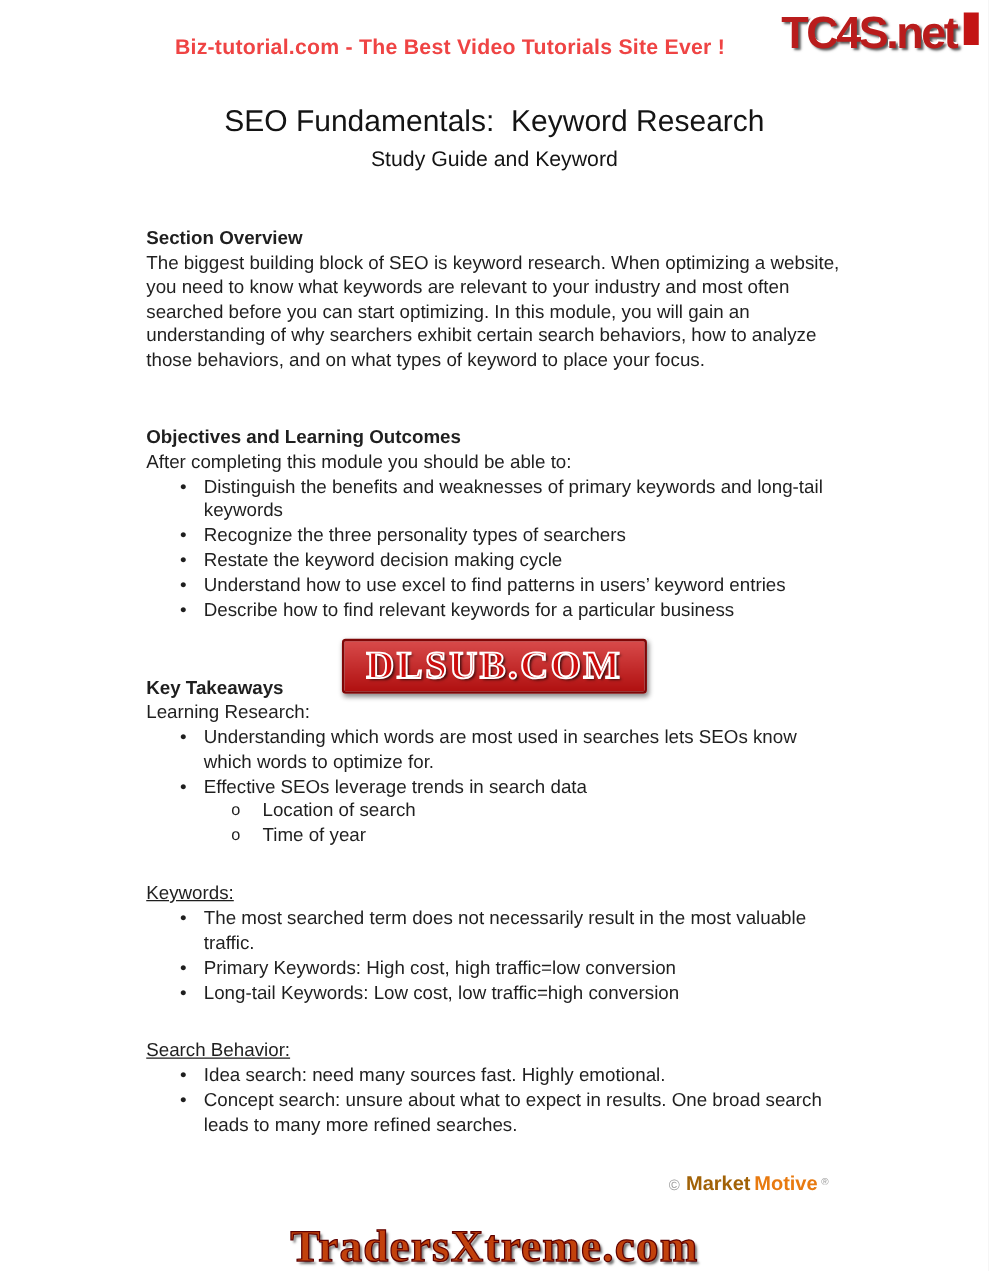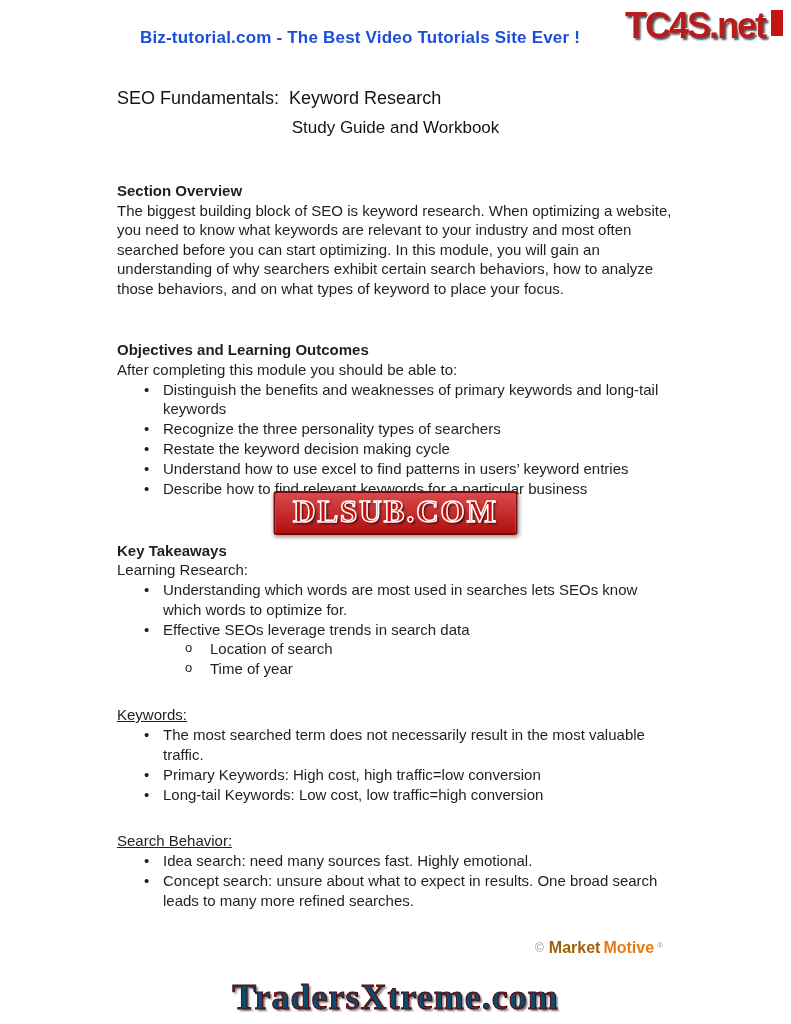--- a/index.html
+++ b/index.html
@@ -11,41 +11,41 @@
     background:#ffffff;
     font-family:"Liberation Sans", sans-serif;
     color:#1f1f1f;
     overflow:hidden;
   }
 
   
   .top-banner {
     position:absolute; top:28px; left:60px; width:600px;
     text-align:center;
-    font-size:17px; font-weight:bold; color:#1d4ed8;
+    font-size:17px; font-weight:bold; color:#ef4444;
     letter-spacing:.2px;
     z-index:3;
   }
   .top-logo {
     position:absolute; top:0px; right:26px;
     font-size:36px; font-weight:bold;
     letter-spacing:-2px;
     color:#b91c1c;
     text-shadow:-1px -1px 0 #ffffff, 2px 2px 2px #555555;
     z-index:2;
     line-height:52px;
   }
   .top-logo-dot {
     position:absolute; top:10px; right:8px;
     width:12px; height:26px;
     background:#c31414;
     z-index:2;
   }
   .mid-banner {
-    position:absolute; top:491px; left:50%;
+    position:absolute; top:511px; left:50%;
     transform:translateX(-50%);
     background:linear-gradient(#d84a4a,#b01010);
     border:2px solid #7e0606;
     border-radius:3px;
     padding:1px 18px 3px 18px;
     z-index:4;
     box-shadow:1px 2px 4px rgba(0,0,0,.45);
   }
   .mid-banner span {
     font-size:31px; font-weight:bold;
@@ -56,37 +56,37 @@
     font-family:"Liberation Serif", serif;
   }
   .bottom-banner {
     position:absolute; top:976px; left:0; width:100%;
     text-align:center;
     z-index:4;
   }
   .bottom-banner span {
     font-size:36px; font-weight:bold;
     letter-spacing:1px;
-    color:#0c4a6e;
+    color:#c2410c;
     -webkit-text-stroke:1px #5e0000;
     text-shadow:2px 2px 2px rgba(0,0,0,.55);
     font-family:"Liberation Serif", serif;
     margin-top:17px;
   }
 
   
   .content {
     position:absolute; inset:0;
     padding:84px 117px 0 117px;
     font-size:15px; line-height:19.5px;
     z-index:1;
   }
   .doc-title {
-    text-align:left;
-    font-size:18px; line-height:28px;
+    text-align:center;
+    font-size:24px; line-height:28px;
     color:#141414;
     white-space:pre-wrap;
   }
   .doc-subtitle {
     text-align:center;
     font-size:17px; line-height:22px;
     margin-top:5px;
     color:#141414;
   }
   .heading { font-weight:bold; }
@@ -139,21 +139,21 @@
     <span>DLSUB.COM</span>
   </div>
 
   <div class="bottom-banner">
     <span>TradersXtreme.com</span>
   </div>
 
   <div class="content">
 
     <div class="doc-title">SEO Fundamentals:  Keyword Research</div>
-    <div class="doc-subtitle">Study Guide and Workbook</div>
+    <div class="doc-subtitle">Study Guide and Keyword</div>
 
     <div class="heading mt-section">Section Overview</div>
     <div>The biggest building block of SEO is keyword research. When optimizing a website, you need to know what keywords are relevant to your industry and most often searched before you can start optimizing. In this module, you will gain an understanding of why searchers exhibit certain search behaviors, how to analyze those behaviors, and on what types of keyword to place your focus.</div>
 
     <div class="heading mt-section">Objectives and Learning Outcomes</div>
     <div>After completing this module you should be able to:</div>
     <ul class="l1">
       <li>Distinguish the benefits and weaknesses of primary keywords and long-tail keywords</li>
       <li>Recognize the three personality types of searchers</li>
       <li>Restate the keyword decision making cycle</li>

